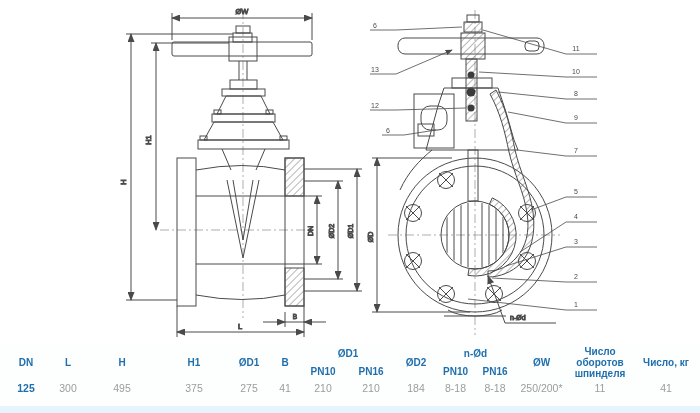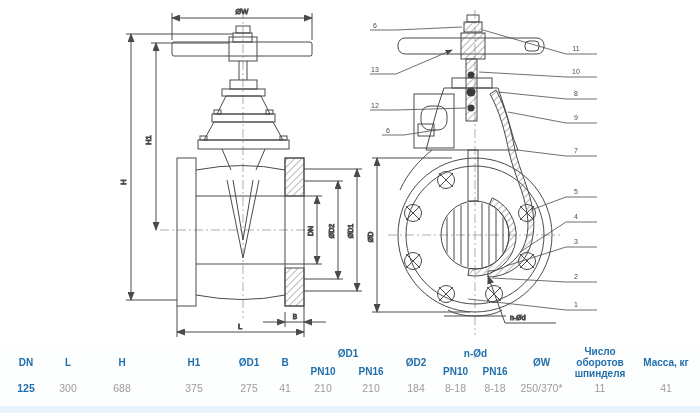--- a/index.html
+++ b/index.html
@@ -297,43 +297,43 @@
           <th rowspan="2">L</th>
           <th rowspan="2">H</th>
           <th rowspan="2">H1</th>
           <th rowspan="2">ØD1</th>
           <th rowspan="2">B</th>
           <th colspan="2">ØD1</th>
           <th rowspan="2">ØD2</th>
           <th colspan="2">n-Ød</th>
           <th rowspan="2">ØW</th>
           <th rowspan="2">Число оборотов шпинделя</th>
-          <th rowspan="2">Масса, кг</th>
+          <th rowspan="2">Число, кг</th>
         </tr>
         <tr>
           <th>PN10</th>
           <th>PN16</th>
           <th>PN10</th>
           <th>PN16</th>
         </tr>
       </thead>
       <tbody>
         <tr>
           <td class="dn-cell">125</td>
           <td>300</td>
-          <td>688</td>
+          <td>495</td>
           <td>375</td>
           <td>275</td>
           <td>41</td>
           <td>210</td>
           <td>210</td>
           <td>184</td>
           <td>8-18</td>
           <td>8-18</td>
-          <td>250/370*</td>
+          <td>250/200*</td>
           <td>11</td>
           <td>41</td>
         </tr>
       </tbody>
     </table>
     <div class="strip"></div>
   </div>
 
 </div>
 

